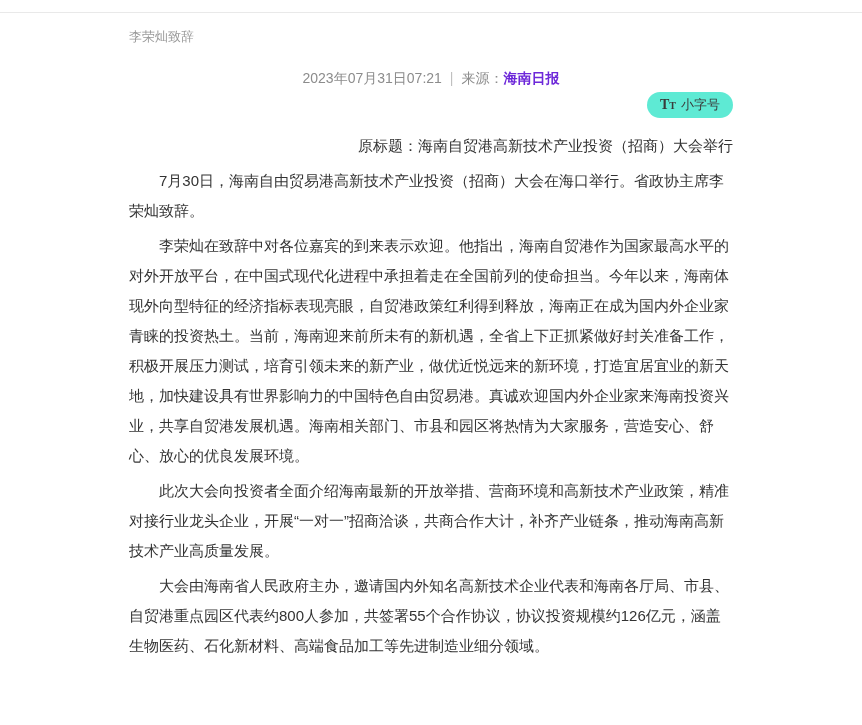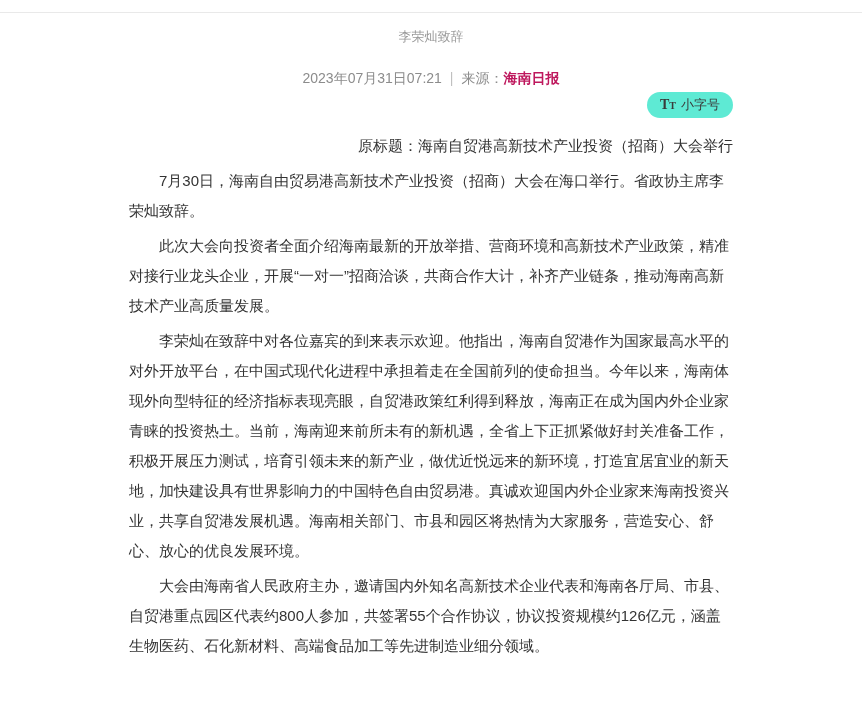--- a/index.html
+++ b/index.html
@@ -34,33 +34,32 @@
   .article-title {
     margin-top: 29px;
     text-align: center;
     font-size: 24px;
     font-weight: bold;
     color: #333333;
     letter-spacing: 1px;
   }
   .article-subtitle {
     margin-top: 15px;
-    text-align: center;
     font-size: 13px;
     color: #999999;
   }
   .article-meta {
     margin-top: 24px;
     text-align: center;
     font-size: 14px;
     color: #8c8c8c;
   }
   .article-meta .sep { margin: 0 8px; color: #c0c0c0; }
   .article-meta .src {
-    color: #be185d;
+    color: #6d28d9;
     font-weight: bold;
     text-decoration: none;
     cursor: pointer;
   }
   .toolbar {
     margin-top: 4px;
     text-align: right;
   }
   .font-size-pill {
     display: inline-block;
@@ -110,21 +109,21 @@
 
     <div class="toolbar">
       <button class="font-size-pill">
         <span class="t-big">T</span><span class="t-small">T</span><span class="pill-label">小字号</span>
       </button>
     </div>
 
     <div class="article-body">
       <p class="orig-title">原标题：海南自贸港高新技术产业投资（招商）大会举行</p>
       <p class="para">7月30日，海南自由贸易港高新技术产业投资（招商）大会在海口举行。省政协主席李荣灿致辞。</p>
+      <p class="para">李荣灿在致辞中对各位嘉宾的到来表示欢迎。他指出，海南自贸港作为国家最高水平的对外开放平台，在中国式现代化进程中承担着走在全国前列的使命担当。今年以来，海南体现外向型特征的经济指标表现亮眼，自贸港政策红利得到释放，海南正在成为国内外企业家青睐的投资热土。当前，海南迎来前所未有的新机遇，全省上下正抓紧做好封关准备工作，积极开展压力测试，培育引领未来的新产业，做优近悦远来的新环境，打造宜居宜业的新天地，加快建设具有世界影响力的中国特色自由贸易港。真诚欢迎国内外企业家来海南投资兴业，共享自贸港发展机遇。海南相关部门、市县和园区将热情为大家服务，营造安心、舒心、放心的优良发展环境。</p>
       <p class="para">此次大会向投资者全面介绍海南最新的开放举措、营商环境和高新技术产业政策，精准对接行业龙头企业，开展“一对一”招商洽谈，共商合作大计，补齐产业链条，推动海南高新技术产业高质量发展。</p>
-      <p class="para">李荣灿在致辞中对各位嘉宾的到来表示欢迎。他指出，海南自贸港作为国家最高水平的对外开放平台，在中国式现代化进程中承担着走在全国前列的使命担当。今年以来，海南体现外向型特征的经济指标表现亮眼，自贸港政策红利得到释放，海南正在成为国内外企业家青睐的投资热土。当前，海南迎来前所未有的新机遇，全省上下正抓紧做好封关准备工作，积极开展压力测试，培育引领未来的新产业，做优近悦远来的新环境，打造宜居宜业的新天地，加快建设具有世界影响力的中国特色自由贸易港。真诚欢迎国内外企业家来海南投资兴业，共享自贸港发展机遇。海南相关部门、市县和园区将热情为大家服务，营造安心、舒心、放心的优良发展环境。</p>
       <p class="para">大会由海南省人民政府主办，邀请国内外知名高新技术企业代表和海南各厅局、市县、自贸港重点园区代表约800人参加，共签署55个合作协议，协议投资规模约126亿元，涵盖生物医药、石化新材料、高端食品加工等先进制造业细分领域。</p>
 
     </div>
 
   </div>
 
 </div>
 
 </body></html>

